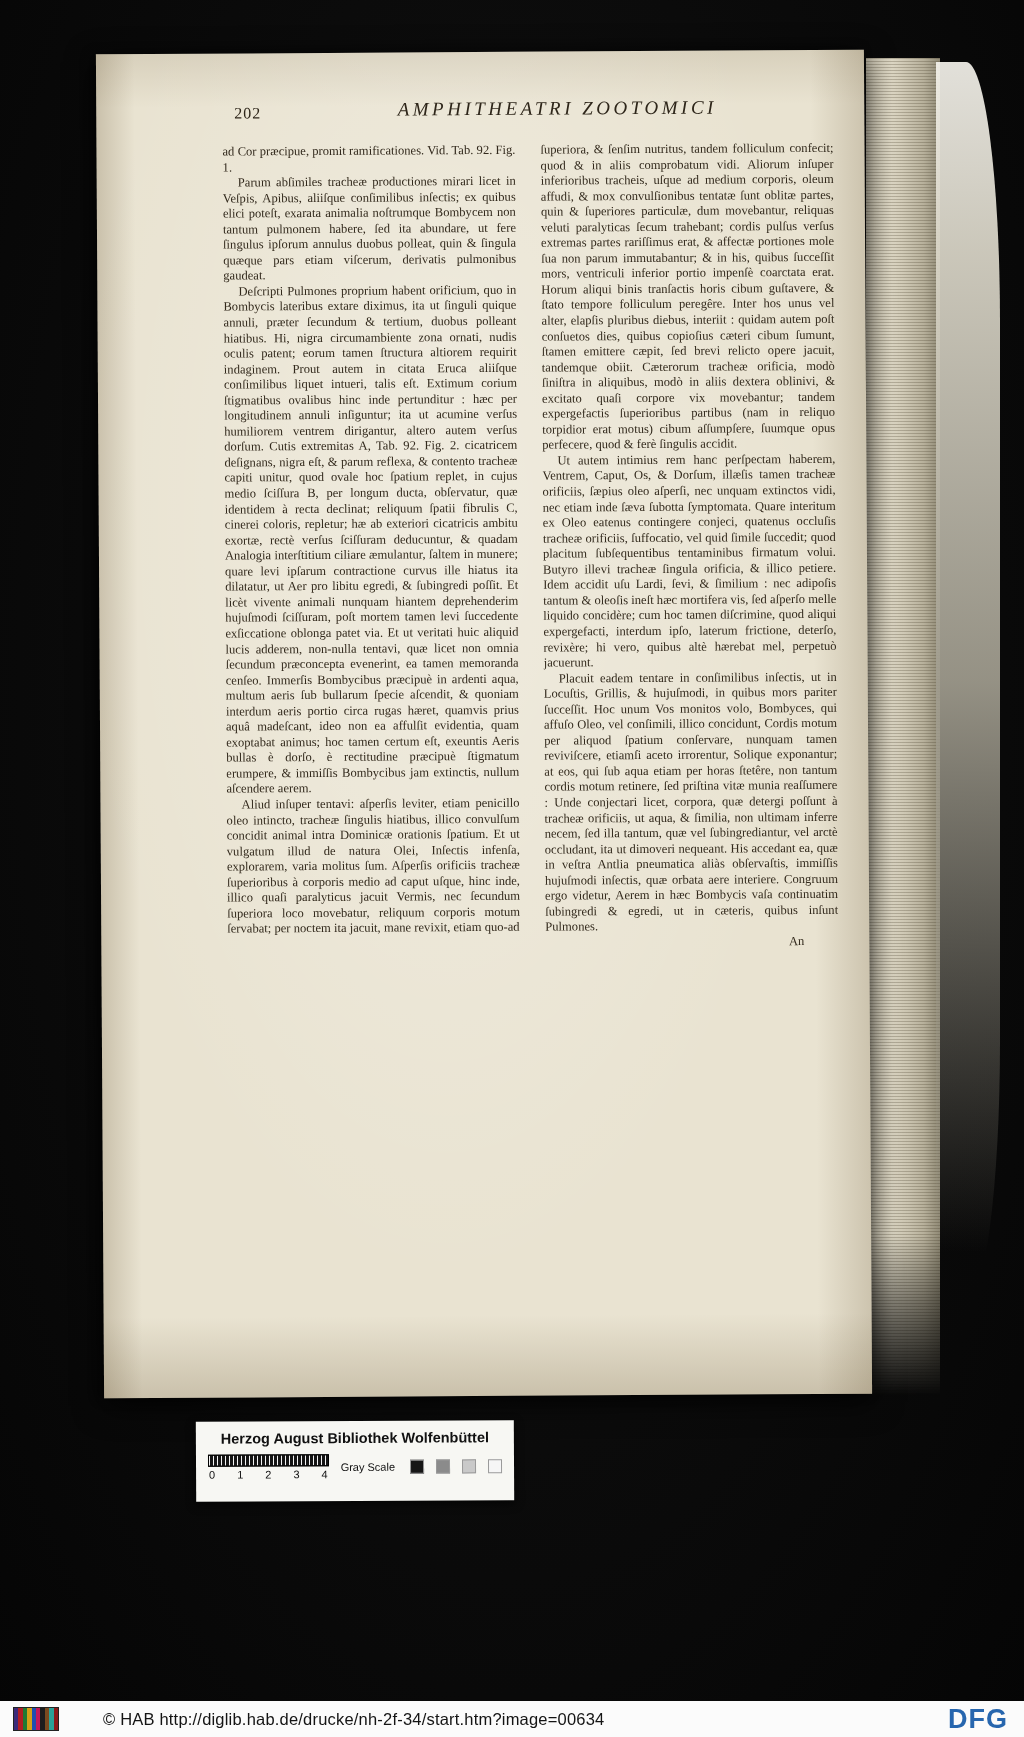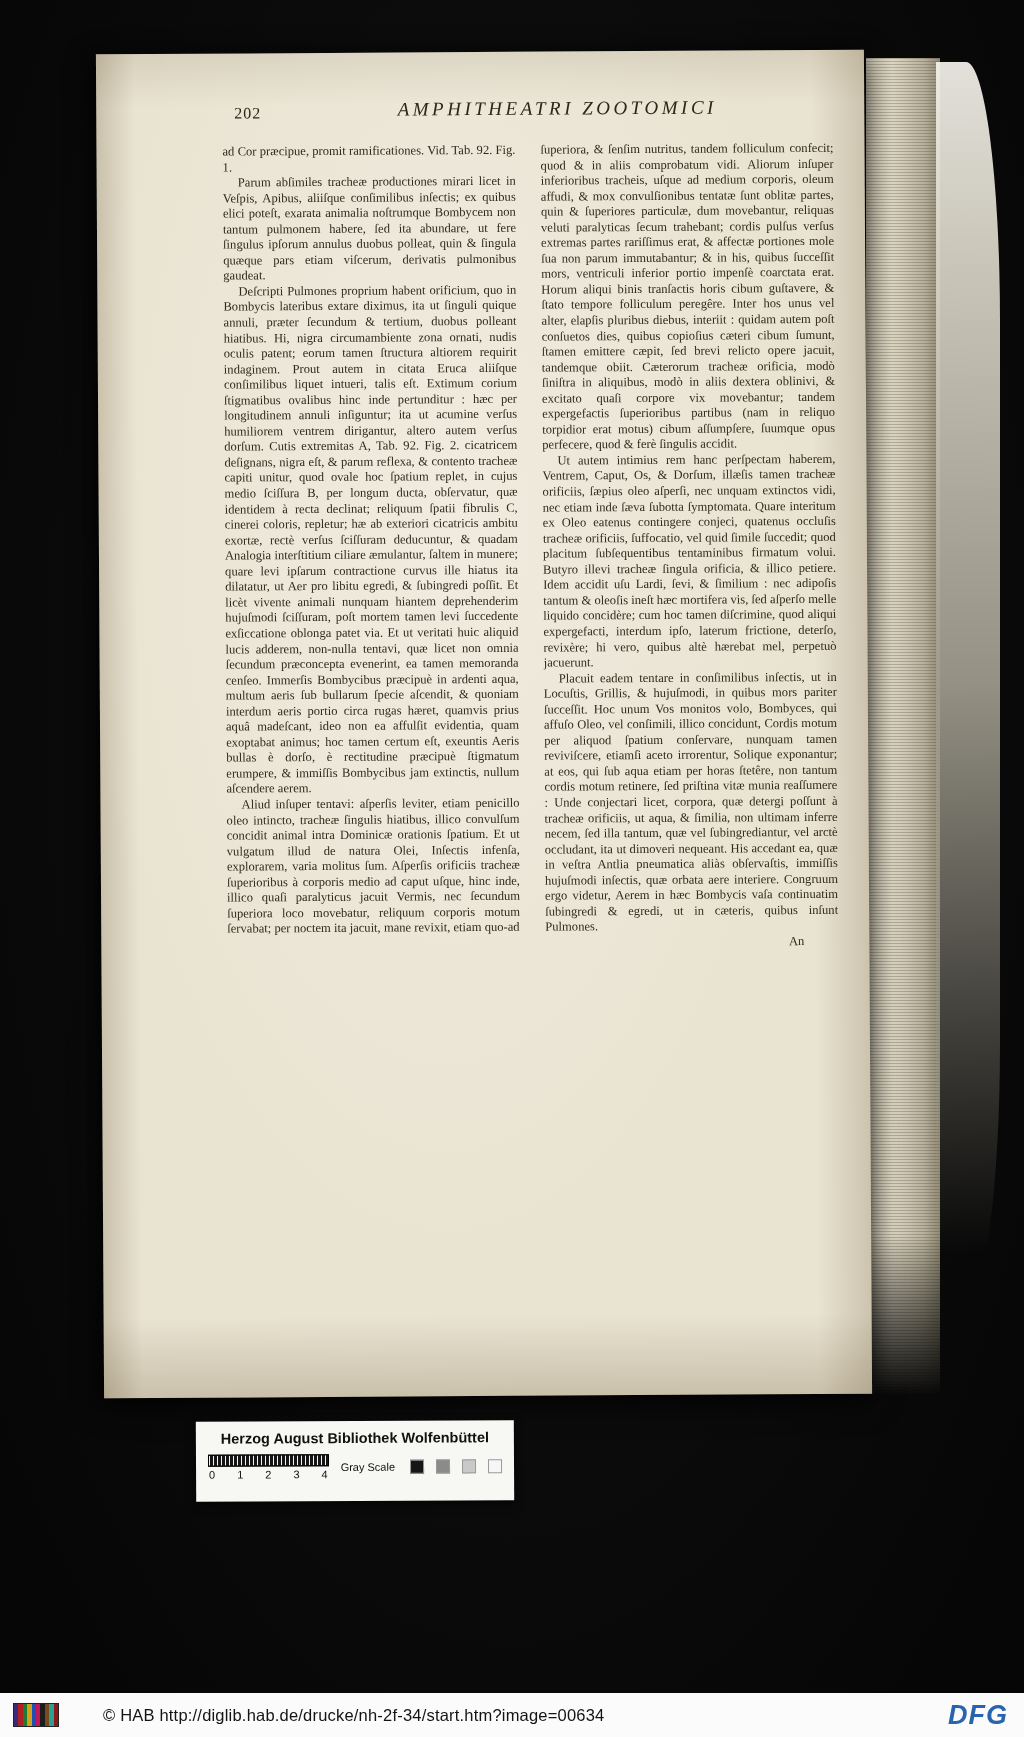--- a/index.html
+++ b/index.html
@@ -84,33 +84,33 @@
   }
   .ruler-numbers { display: flex; justify-content: space-between; font-size: 11px; margin-top: 2px; padding: 0 1px; }
   .grayscale { display: flex; align-items: center; gap: 12px; margin-top: 6px; }
   .gs-label { font-size: 11px; margin-right: 3px; white-space: nowrap; }
   .swatch { width: 14px; height: 14px; border: 1px solid #9a9a9a; box-sizing: border-box; }
   .sw-0 { background: #161616; } .sw-1 { background: #8b8b8b; }
   .sw-2 { background: #c9c9c9; } .sw-3 { background: #f6f6f6; }
 
   
   .footer {
-    position: absolute; left: 0; bottom: 0; width: 100%; height: 44px;
+    position: absolute; left: 0; bottom: 0; width: 100%; height: 36px;
     background: #fbfbfb; display: flex; align-items: center;
     font-family: "Liberation Sans", sans-serif;
   }
   .barcode { margin-left: 13px; width: 46px; height: 24px; display: flex; border: 1px solid #222; box-sizing: border-box; }
   .barcode span { flex: 1; }
   .bc0{background:#3b2a7a}.bc1{background:#b01f24}.bc2{background:#1f7a33}.bc3{background:#d4a017}
   .bc4{background:#1f4fb0}.bc5{background:#c2185b}.bc6{background:#1d1d1d}.bc7{background:#7a4a1f}
   .bc8{background:#2aa198}.bc9{background:#8b1a1a}
   .copyright { margin-left: 44px; font-size: 16.5px; color: #141414; letter-spacing: .2px; }
   .dfg {
     margin-left: auto; margin-right: 16px;
-    color: #2766ae; font-size: 27px; font-weight: bold; font-style: italic;
+    color: #2766ae; font-size: 27px; font-weight: bold; 
     letter-spacing: 1px;
   }
 </style>
 </head>
 <body>
 
 <div class="canvas">
 
   <div class="fore-edge"></div>
   <div class="page-curl"></div>

